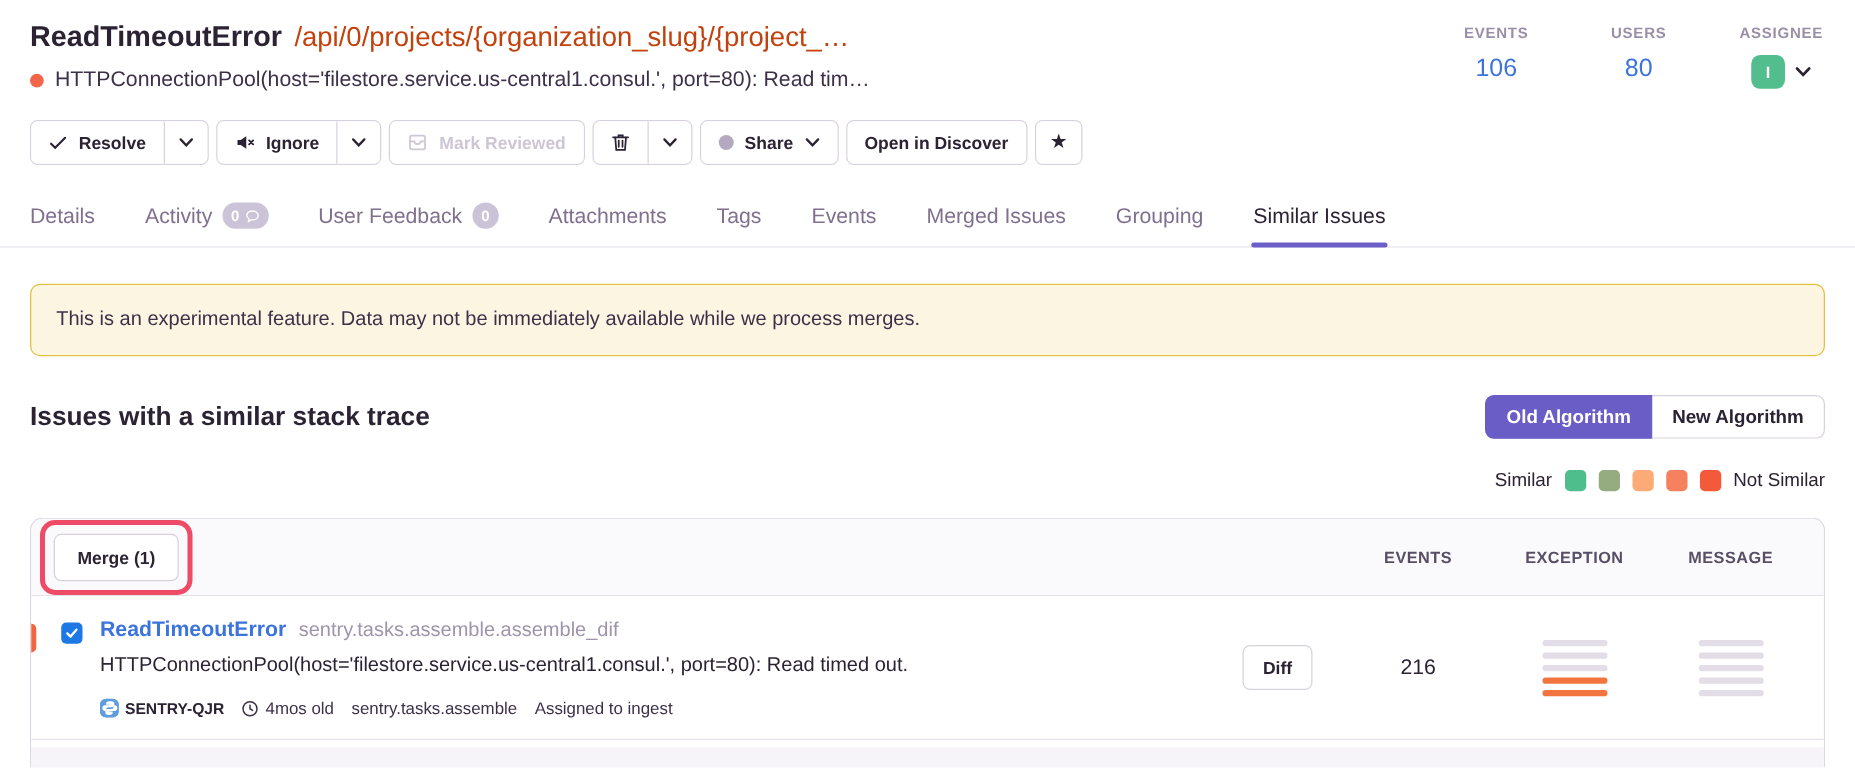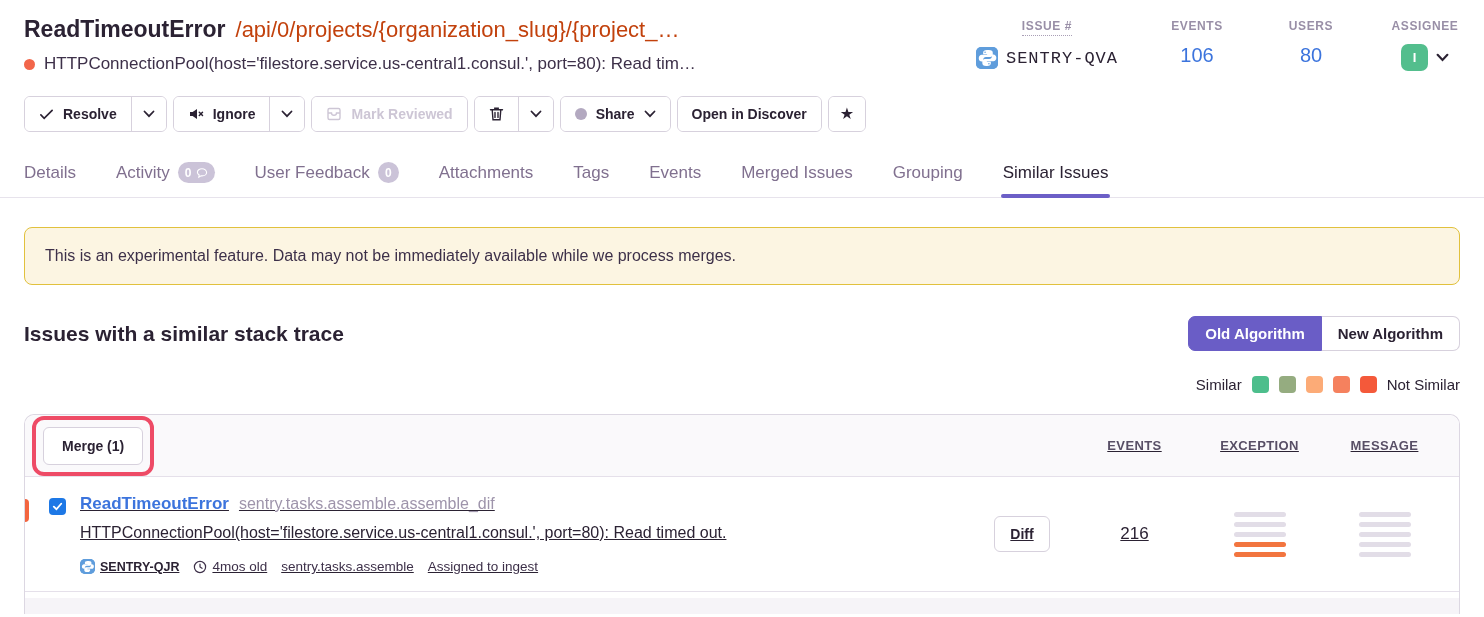--- a/index.html
+++ b/index.html
@@ -57,21 +57,21 @@
   .toggle-btn { font-size:15px; font-weight:700; padding:8px 16px; border:1px solid #d7d1dd; background:#fff; color:#2b2233; cursor:pointer; font-family:inherit; }
   .toggle-btn:first-child { border-radius:7px 0 0 7px; }
   .toggle-btn:last-child { border-radius:0 7px 7px 0; border-left:none; }
   .toggle-btn.active { background:#6a5dc6; border-color:#6a5dc6; color:#fff; }
 
   
   .legend { display:flex; justify-content:flex-end; align-items:center; gap:10px; padding:25px 24px 0; font-size:15px; color:#2b2233; }
   .swatch { width:17px; height:17px; border-radius:4px; }
 
   
-  .panel { margin:21px 24px 0; border:1px solid #dcd7e2; border-bottom:none; border-radius:10px 10px 0 0; height:200px; overflow:hidden; position:relative; background:#fff;text-decoration:underline; }
+  .panel { margin:21px 24px 0; border:1px solid #dcd7e2; border-bottom:none; border-radius:10px 10px 0 0; height:200px; overflow:hidden; position:relative; background:#fff; }
   .panel-header { height:62px; background:#faf9fb; border-bottom:1px solid #e5e0ea; display:flex; align-items:center; justify-content:space-between; border-radius:10px 10px 0 0; }
   .merge-annotation { margin-left:7px; border:4px solid #ee4b66; border-radius:12px; padding:7px; }
   .merge-btn { background:#fff; border:1px solid #d7d1dd; border-radius:6px; padding:10px 18px; font-size:14px; font-weight:700; color:#2b2233; cursor:pointer; font-family:inherit; }
   .cols { display:flex; margin-right:12px; }
   .col { width:125px; text-align:center; font-size:13px; font-weight:700; color:#584f66; letter-spacing:.4px; }
 
   .issue-row { display:flex; position:relative; padding:17px 0 17px; border-bottom:1px solid #e5e0ea; background:#fff; }
   .level-bar { position:absolute; left:-5px; top:22px; width:9px; height:23px; border-radius:4px; background:#f3653f; }
   .checkbox { margin:4px 0 0 24px; width:17px; height:17px; border-radius:4px; background:#1d78e6; display:flex; align-items:center; justify-content:center; flex:none; cursor:pointer; }
   .row-main { flex:1; margin-left:14px; min-width:0; }
@@ -104,31 +104,20 @@
       <div class="title-line">
         <h1 class="issue-title">ReadTimeoutError</h1>
         <span class="issue-path">/api/0/projects/{organization_slug}/{project_…</span>
       </div>
       <div class="culprit-line">
         <span class="level-dot"></span>
         <span>HTTPConnectionPool(host='filestore.service.us-central1.consul.', port=80): Read tim…</span>
       </div>
     </div>
     <div class="header-stats">
-      <div class="stat">
-        <div class="stat-label dotted">ISSUE #</div>
-        <div class="id-value">
-          <svg class="py-icon" width="22" height="22" viewBox="0 0 16 16">
-              <rect width="16" height="16" rx="4" fill="#5f9ddc"></rect>
-              <path fill="#fff" d="M8 2.2c-2 0-2.8.8-2.8 1.9v1.1h2.9v.4H4.2C3 5.6 2 6.6 2 8.1s1 2.4 2.2 2.4h1V9.2c0-1.1.9-2 2-2h3.2c1 0 1.8-.8 1.8-1.8V4.1c0-1.1-.8-1.9-2.8-1.9H8zM6.6 3.3a.55.55 0 110 1.1.55.55 0 010-1.1z"></path>
-              <path fill="#fff" d="M8 13.8c2 0 2.8-.8 2.8-1.9v-1.1H7.9v-.4h4.7c1.2 0 2.2-1 2.2-2.5s-1-2.4-2.2-2.4h-1v1.3c0 1.1-.9 2-2 2H6.4c-1 0-1.8.8-1.8 1.8v1.3c0 1.1.8 1.9 2.8 1.9H8zm1.4-1.1a.55.55 0 110-1.1.55.55 0 010 1.1z"></path>
-            </svg>
-          <span>SENTRY-QVA</span>
-        </div>
-      </div>
       <div class="stat">
         <div class="stat-label">EVENTS</div>
         <div class="stat-value">106</div>
       </div>
       <div class="stat">
         <div class="stat-label">USERS</div>
         <div class="stat-value">80</div>
       </div>
       <div class="stat">
         <div class="stat-label">ASSIGNEE</div>

